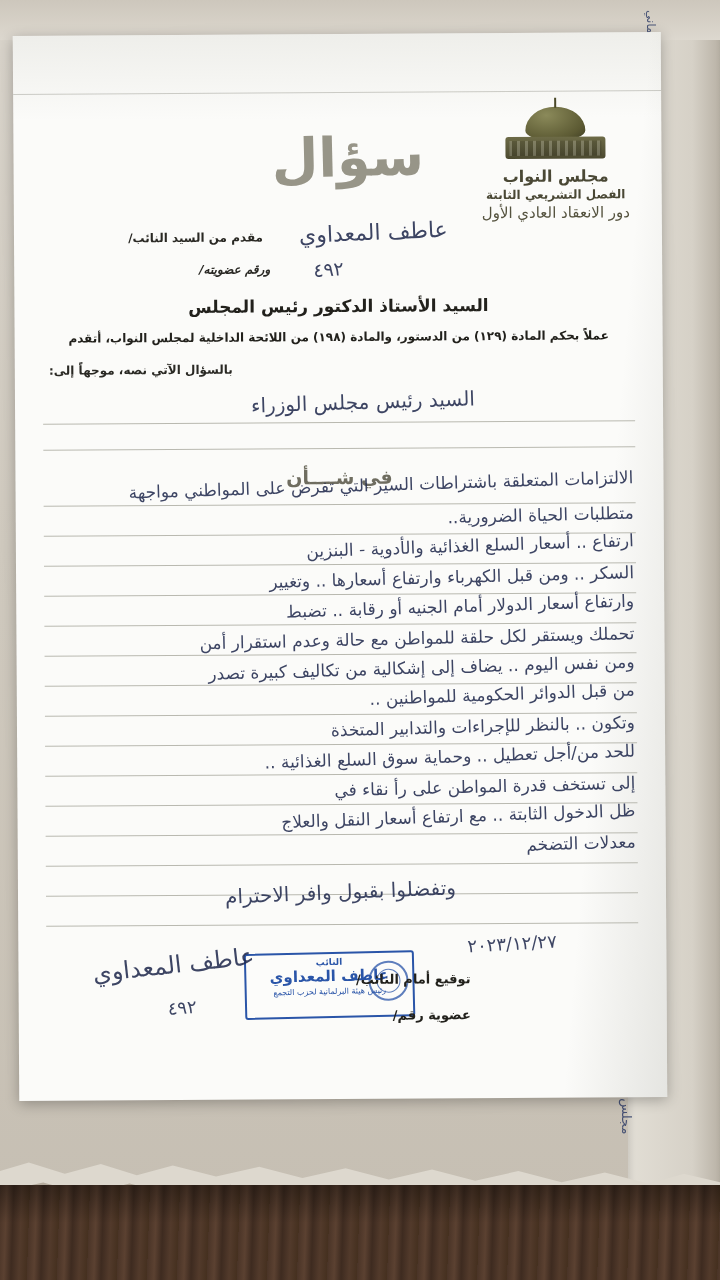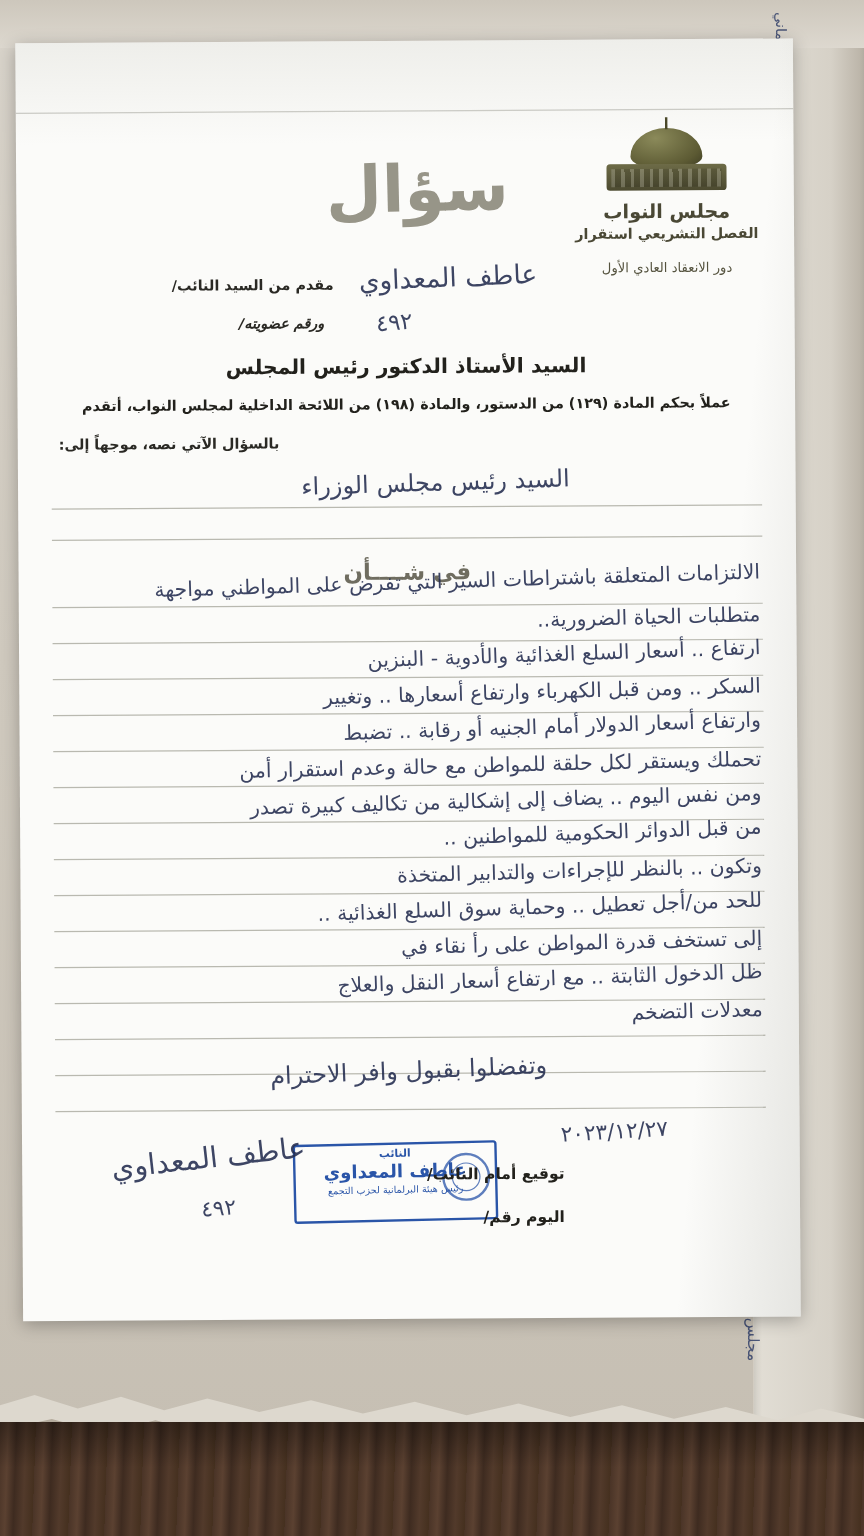--- a/index.html
+++ b/index.html
@@ -170,22 +170,22 @@
     letter-spacing: 1px;
     color: #4a4835;
   }
   .lh-line2 {
     font-size: 12px;
     font-weight: bold;
     margin-top: 2px;
     color: #4a4835;
   }
   .lh-line3 {
-    font-size: 11px;
-    margin-top: 15px;
+    font-size: 15px;
+    margin-top: 2px;
     color: #55533f;
   }
 
   
   .doc-title {
     position: absolute;
     right: 238px; top: 92px;
     font-size: 54px;
     font-weight: bold;
     color: #8d8a7c;
@@ -202,21 +202,21 @@
   }
   .label-small {
     font-size: 12px;
     color: #2a2924;
   }
   .label-center-big {
     font-size: 17px;
     font-weight: bold;
   }
 
-  .row-submitted { right: 384px; top: 196px; }
+  .row-submitted { right: 399px; top: 196px; }
   .row-membership { right: 392px; top: 228px; font-style: italic; }
   .row-chair {
     right: 0; left: 0; top: 262px;
     text-align: center;
   }
   .row-legal {
     right: 0; left: 0; top: 296px;
     text-align: center;
     font-size: 12px;
     font-weight: bold;
@@ -359,21 +359,21 @@
   <div class="sheet">
 
     <div class="fold-line"></div>
 
     <div class="letterhead">
       <div class="dome">
         <div class="cupola"></div>
         <div class="base"></div>
       </div>
       <div class="lh-line1">مجلس النواب</div>
-      <div class="lh-line2">الفصل التشريعي استقرار</div>
+      <div class="lh-line2">الفصل التشريعي الثابتة</div>
       <div class="lh-line3">دور الانعقاد العادي الأول</div>
     </div>
 
     <div class="doc-title">سؤال</div>
 
     <div class="print label-small row-submitted">مقدم من السيد النائب/</div>
     <div class="hand name">عاطف المعداوي</div>
 
     <div class="print label-small row-membership">ورقم عضويته/</div>
     <div class="hand memno">٤٩٢</div>
@@ -425,17 +425,17 @@
 
     <div class="stamp">
       <div class="st-seal"></div>
       <div class="st-l1">النائب</div>
       <div class="st-l2">عاطف المعداوي</div>
       <div class="st-l3">رئيس هيئة البرلمانية لحزب التجمع</div>
     </div>
 
     <div class="print foot-sign">توقيع أمام النائب/</div>
     <div class="hand signature">عاطف المعداوي</div>
-    <div class="print foot-memno">اليوم رقم/</div>
+    <div class="print foot-memno">عضوية رقم/</div>
     <div class="hand sig-number">٤٩٢</div>
 
   </div>
 </div>
 
 </body></html>

